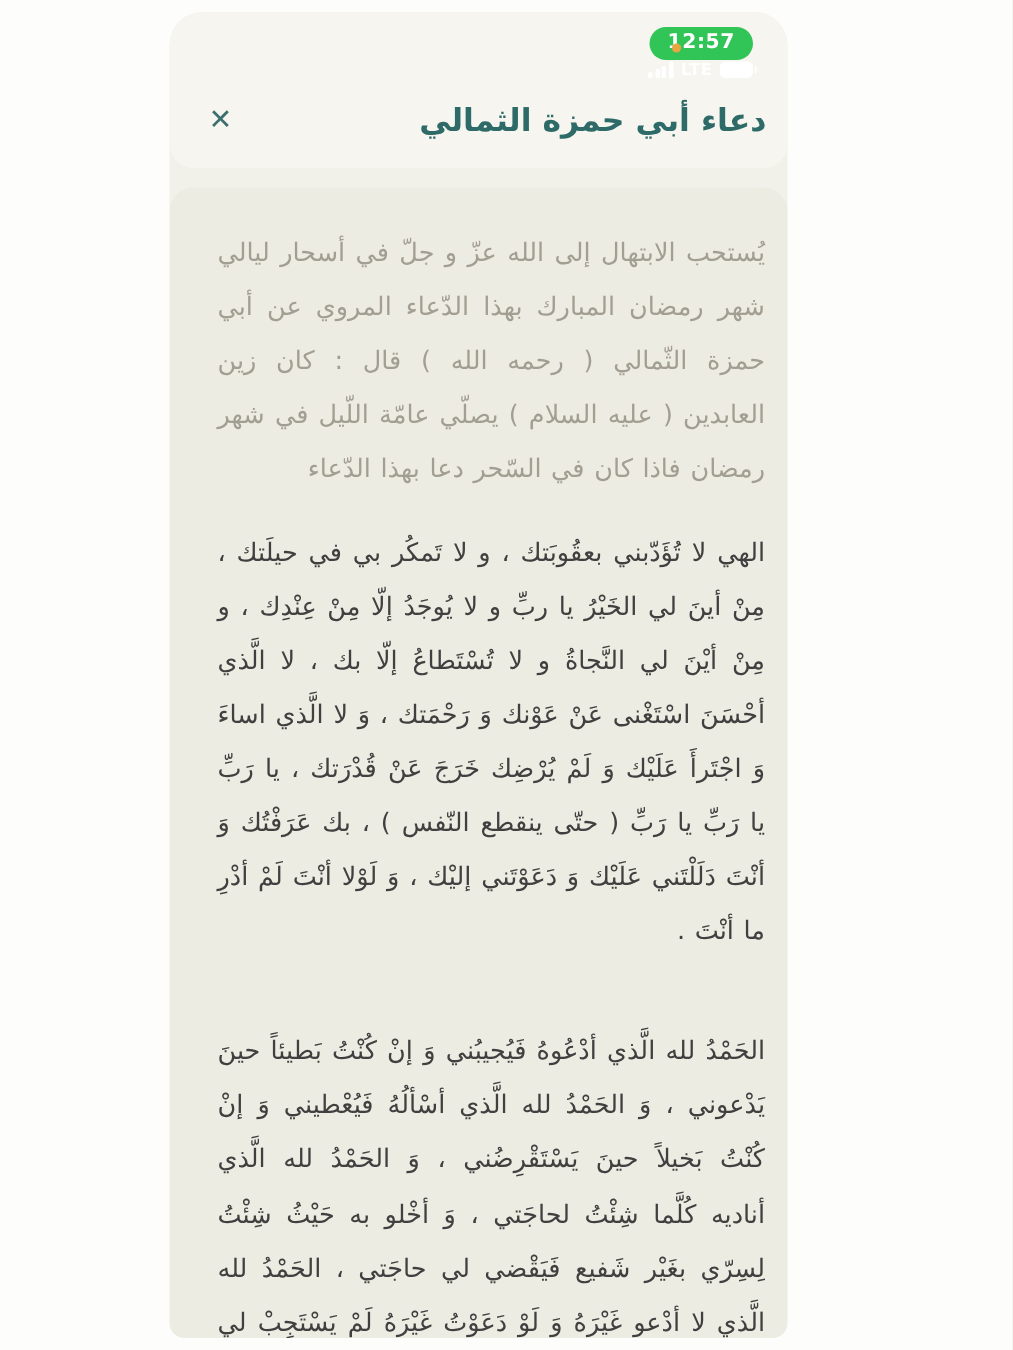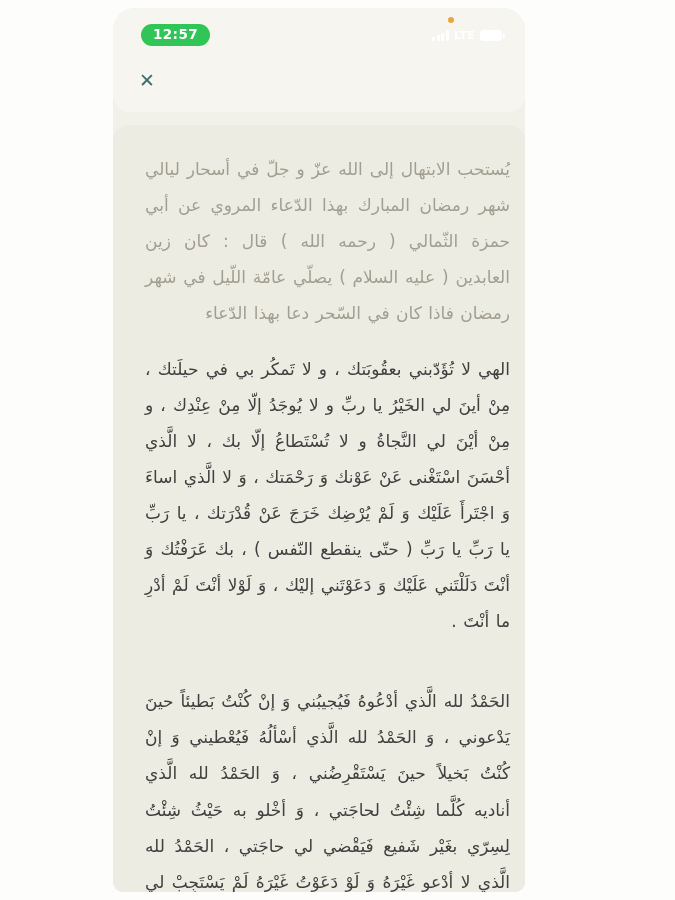--- a/index.html
+++ b/index.html
@@ -10,22 +10,22 @@
   }
   .phone{
     position:absolute;left:113px;top:8px;width:412px;height:884px;
     background:#f1f0e9;border-radius:22px 22px 10px 10px;overflow:hidden;
   }
   .sheet-top{
     position:absolute;top:0;left:0;right:0;height:104px;
     background:#f6f5ef;border-radius:22px 22px 16px 16px;
   }
   .status-bar{
-    position:relative;height:44px;display:flex;align-items:center;
-    justify-content:space-between;padding:10px 23px 0 28px;box-sizing:border-box;
+    position:relative;height:44px;display:flex;align-items:flex-end;
+    justify-content:space-between;padding:10px 23px 0 28px;box-sizing:border-box;flex-direction:column;
   }
   .time-pill{
     background:#31c558;color:#ffffff;font-size:13.5px;font-weight:bold;
     padding:4px 12px;border-radius:14px;letter-spacing:.4px;line-height:1;
   }
   .status-right{
     display:flex;align-items:center;gap:5px;position:relative;height:14px;
   }
   .rec-dot{
     position:absolute;top:-11px;left:16px;width:6px;height:6px;
@@ -89,20 +89,21 @@
           </span>
         <span class="lte">LTE</span>
         <span class="battery"></span>
       </div>
     </div>
 
     <div class="header-row">
       <button class="close-btn">
         <span>✕</span>
       </button>
+      <h1 class="page-title">دعاء أبي حمزة الثمالي</h1>
     </div>
 
   </div>
 
   <div class="content" lang="ar">
     <p class="intro">يُستحب الابتهال إلى الله عزّ و جلّ في أسحار ليالي شهر رمضان المبارك بهذا الدّعاء المروي عن أبي حمزة الثّمالي ( رحمه الله ) قال : كان زين العابدين ( عليه السلام ) يصلّي عامّة اللّيل في شهر رمضان فاذا كان في السّحر دعا بهذا الدّعاء</p>
     <p class="dua gap-sm">الهي لا تُؤَدّبني بعقُوبَتك ، و لا تَمكُر بي في حيلَتك ، مِنْ أينَ لي الخَيْرُ يا ربِّ و لا يُوجَدُ إلّا مِنْ عِنْدِك ، و مِنْ أيْنَ لي النَّجاةُ و لا تُسْتَطاعُ إلّا بك ، لا الَّذي أحْسَنَ اسْتَغْنى عَنْ عَوْنك وَ رَحْمَتك ، وَ لا الَّذي اساءَ وَ اجْتَرأَ عَلَيْك وَ لَمْ يُرْضِك خَرَجَ عَنْ قُدْرَتك ، يا رَبِّ يا رَبِّ يا رَبِّ ( حتّى ينقطع النّفس ) ، بك عَرَفْتُك وَ أنْتَ دَلَلْتَني عَلَيْك وَ دَعَوْتَني إليْك ، وَ لَوْلا أنْتَ لَمْ أدْرِ ما أنْتَ .</p>
     <p class="dua gap-lg"><span>الحَمْدُ لله الَّذي أدْعُوهُ فَيُجيبُني وَ إنْ كُنْتُ بَطيئاً حينَ يَدْعوني ، وَ الحَمْدُ لله الَّذي أسْألُهُ فَيُعْطيني وَ إنْ كُنْتُ بَخيلاً حينَ يَسْتَقْرِضُني ، وَ الحَمْدُ لله الَّذي أناديه كُلَّما شِئْتُ لحاجَتي ، وَ أخْلو به حَيْثُ شِئْتُ لِسِرّي بغَيْر شَفيع فَيَقْضي لي حاجَتي ، الحَمْدُ لله الَّذي لا أدْعو غَيْرَهُ وَ لَوْ دَعَوْتُ غَيْرَهُ لَمْ يَسْتَجِبْ لي دُعائي ، وَ الحَمْدُ لله الَّذي لا أرْجو غَيْرَهُ وَ لَوْ رَجَوْتُ غَيْرَهُ لأخْلَفَ رَجائي ، وَ الحَمْدُ لله الَّذي وَكَلَني إليْه فَأكْرَمَني وَ لَمْ يَكِلْني إلى النّاس فَيُهينُوني ، وَ الحَمْدُ لله الَّذي تَحَبَّبَ إليَّ وَ هُوَ غَنيٌّ عَنّي ، وَ الحَمْدُ لله الَّذي </span></p>
   </div>
 

